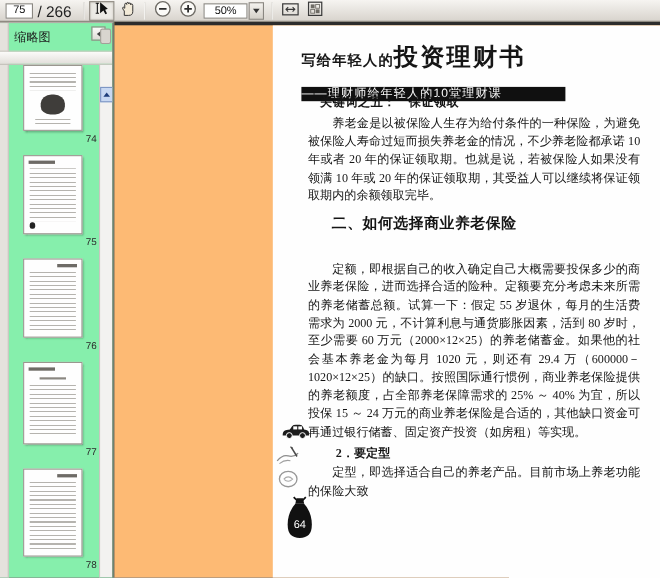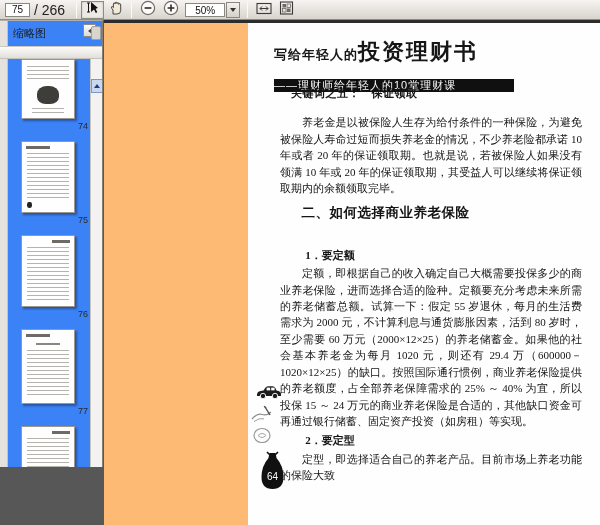--- a/index.html
+++ b/index.html
@@ -20,22 +20,22 @@
   .zoom-combo { display:flex; align-items:center; margin:0 3px; }
   .zoom-value { width:40px; height:14px; background:#fff; border:1px solid #8a8781;
     font-size:10px; line-height:13px; text-align:center; color:#111; }
   .zoom-drop { width:14px; height:16px; margin-left:1px; border:1px solid #8a8781;
     background:linear-gradient(#f4f2ee,#d4d0c8); display:flex; align-items:center; justify-content:center; }
   .caret-down { width:0; height:0; border-left:3px solid transparent; border-right:3px solid transparent;
     border-top:4px solid #333; }
 
   
   .app-body { position:absolute; left:0; top:20px; width:600px; height:505px; }
-  .sidebar { position:absolute; left:0; top:0; width:103px; height:447px;
-    background:#3b82f6; border-top:1px solid #b2aea7; border-right:1px solid #83807a; overflow:hidden; }
+  .sidebar { position:absolute; left:0; top:0; width:103px; height:505px;
+    background:#86efac; border-top:1px solid #b2aea7; border-right:1px solid #83807a; overflow:hidden; }
   .sidebar-edge { position:absolute; left:0; top:0; width:8px; height:505px;
     background:#e5e2dd; border-right:1px solid #c6c3bc; }
   .sidebar-header { position:absolute; left:8px; top:0; right:0; height:24px; }
   .sidebar-title { position:absolute; left:5px; top:5px; font-size:11px; color:#1c1c1c; }
   .collapse-btn { position:absolute; right:6px; top:3px; width:13px; height:13px;
     border:1px solid #8f8b84; background:linear-gradient(#fcfbfa,#dedbd5);
     display:flex; align-items:center; justify-content:center; }
   .tri-left { width:0; height:0; border-top:3px solid transparent; border-bottom:3px solid transparent;
     border-right:4px solid #444; }
   .sidebar-subbar { position:absolute; left:0; right:0; top:25px; height:13px;
@@ -69,21 +69,21 @@
 
   .book-header { position:absolute; left:26px; top:14px; width:260px; }
   .title-line { white-space:nowrap; color:#161616; }
   .title-prefix { font-size:13px; font-weight:bold; letter-spacing:1px; }
   .title-main { font-size:22px; font-weight:bold; letter-spacing:2px; }
   .subtitle-bar { margin-top:12px; width:240px; height:13px; background:#101010; color:#fcfcfc;
     font-size:11px; line-height:13px; text-align:left; letter-spacing:1px; white-space:nowrap; }
 
   .content { position:absolute; left:32px; top:62px; width:302px; font-family:"Liberation Serif", serif;
     font-size:11px; line-height:16.4px; color:#141414; text-align:justify; }
-  .blk-keyword { font-weight:bold; text-indent:1em; margin-bottom:13px; letter-spacing:.5px; }
+  .blk-keyword { font-weight:bold; text-indent:1em; margin-bottom:3px; letter-spacing:.5px; }
   .blk-para { text-indent:2em; }
   .blk-section { font-weight:bold; font-size:13.5px; text-indent:1.6em; margin:9px 0 25px 0; letter-spacing:.5px; }
   .blk-sub { font-weight:bold; text-indent:2.3em; margin:3px 0 2px 0; }
 
   .margin-icon { position:absolute; }
   .icon-car { left:8px; top:361px; }
   .icon-pen { left:2px; top:382px; }
   .icon-coin { left:4px; top:404px; }
   .icon-bag { left:12px; top:428px; }
 </style>
@@ -216,21 +216,20 @@
         <div class="title-line">
           <span class="title-prefix">写给年轻人的</span><span class="title-main">投资理财书</span>
         </div>
         <div class="subtitle-bar">——理财师给年轻人的10堂理财课</div>
       </div>
 
       <div class="content" id="doc-content">
           <div class="blk-keyword">关键词之五：　保证领取</div>
           <div class="blk-para">养老金是以被保险人生存为给付条件的一种保险，为避免被保险人寿命过短而损失养老金的情况，不少养老险都承诺 10 年或者 20 年的保证领取期。也就是说，若被保险人如果没有领满 10 年或 20 年的保证领取期，其受益人可以继续将保证领取期内的余额领取完毕。</div>
           <div class="blk-section">二、如何选择商业养老保险</div>
-          <div class="blk-sub">1．要定额</div>
           <div class="blk-para">定额，即根据自己的收入确定自己大概需要投保多少的商业养老保险，进而选择合适的险种。定额要充分考虑未来所需的养老储蓄总额。试算一下：假定 55 岁退休，每月的生活费需求为 2000 元，不计算利息与通货膨胀因素，活到 80 岁时，至少需要 60 万元（2000×12×25）的养老储蓄金。如果他的社会基本养老金为每月 1020 元，则还有 29.4 万（600000－1020×12×25）的缺口。按照国际通行惯例，商业养老保险提供的养老额度，占全部养老保障需求的 25% ～ 40% 为宜，所以投保 15 ～ 24 万元的商业养老保险是合适的，其他缺口资金可再通过银行储蓄、固定资产投资（如房租）等实现。</div>
           <div class="blk-sub">2．要定型</div>
           <div class="blk-para">定型，即选择适合自己的养老产品。目前市场上养老功能的保险大致</div>
         </div>
 
       <span class="margin-icon icon-car">
         <svg width="26" height="16" viewBox="0 0 26 16">
           <path d="M1 11 Q1 7.5 4.5 7 L7.5 6.5 L9.5 3.5 Q10.5 2.2 13 2.2 L16.5 2.2 Q18.5 2.2 19.5 4.2 L20.5 6.5 Q25 7 25 10 L25 12 L1 12 Z" fill="#1c1c1c"></path>
           <rect x="10.6" y="3.6" width="3.6" height="2.8" fill="#fff"></rect>
           <rect x="15.2" y="3.6" width="3.4" height="2.8" fill="#fff"></rect>

